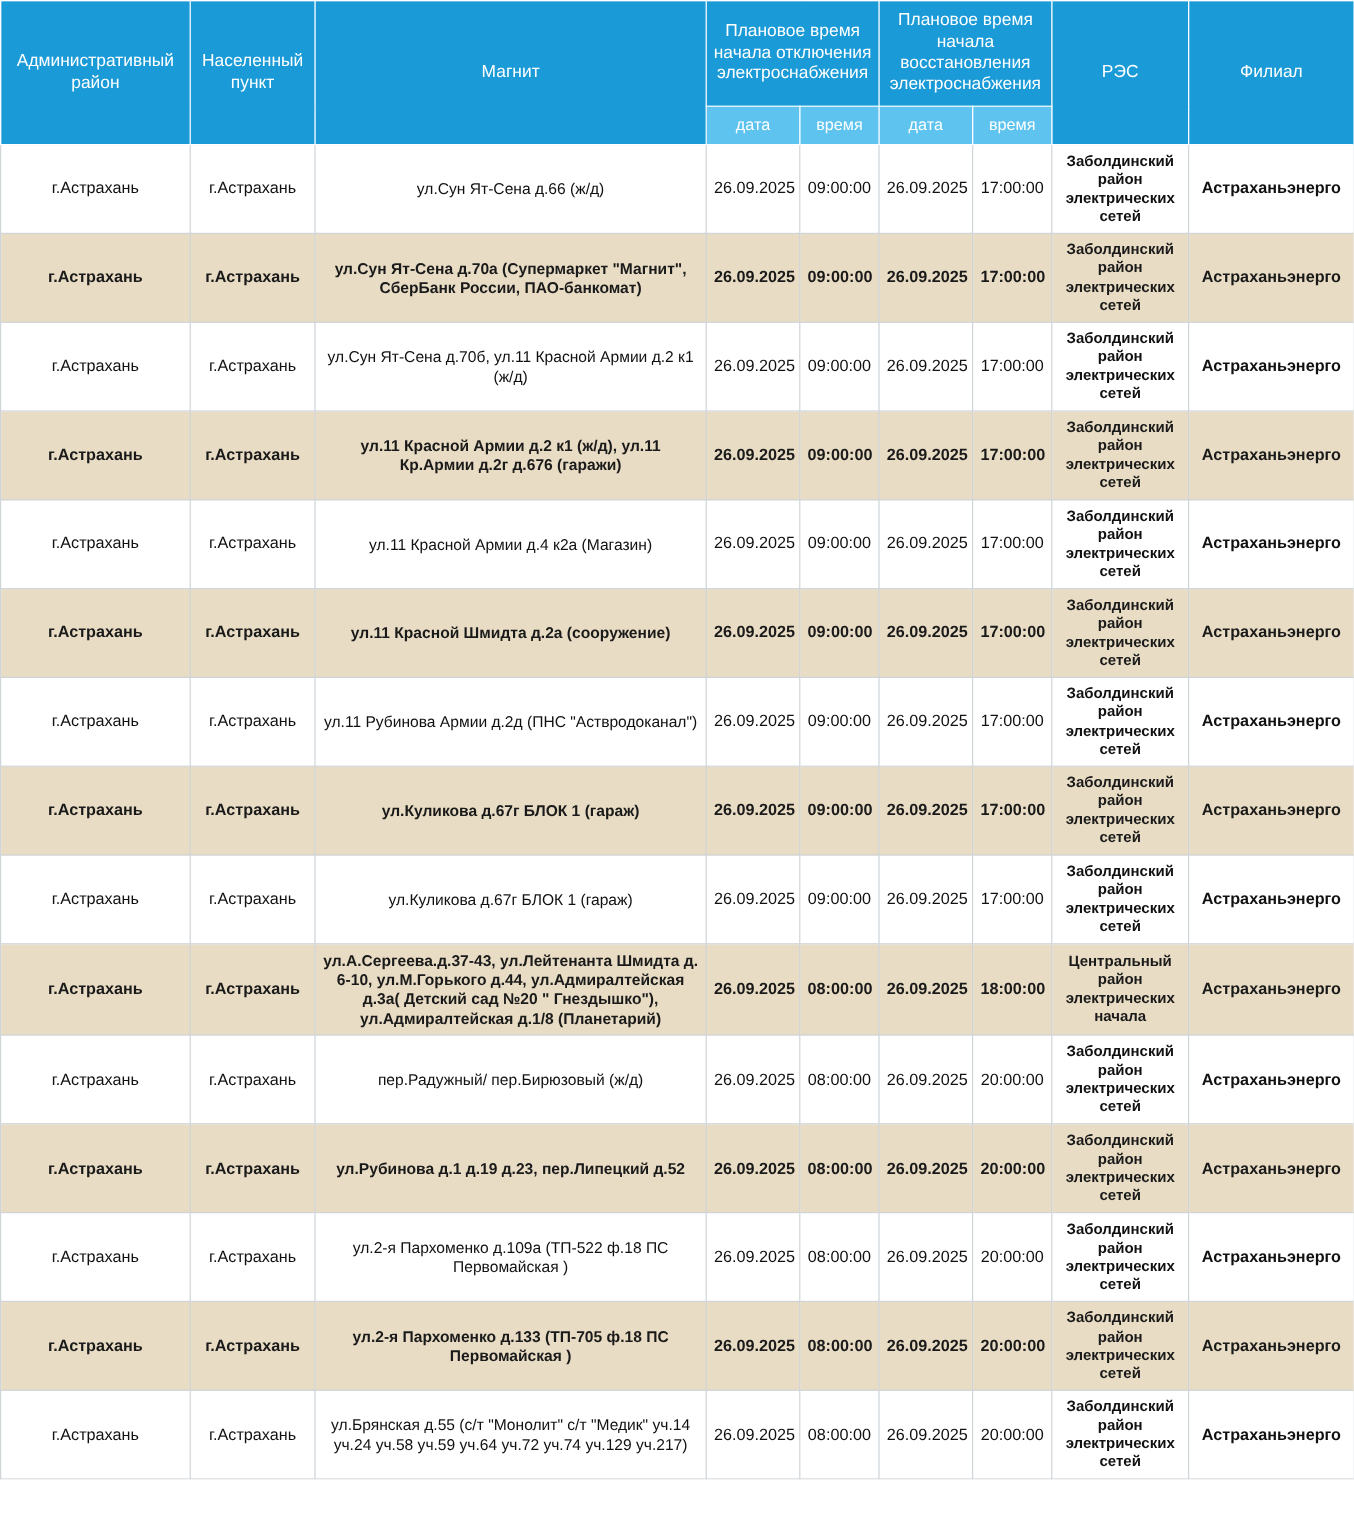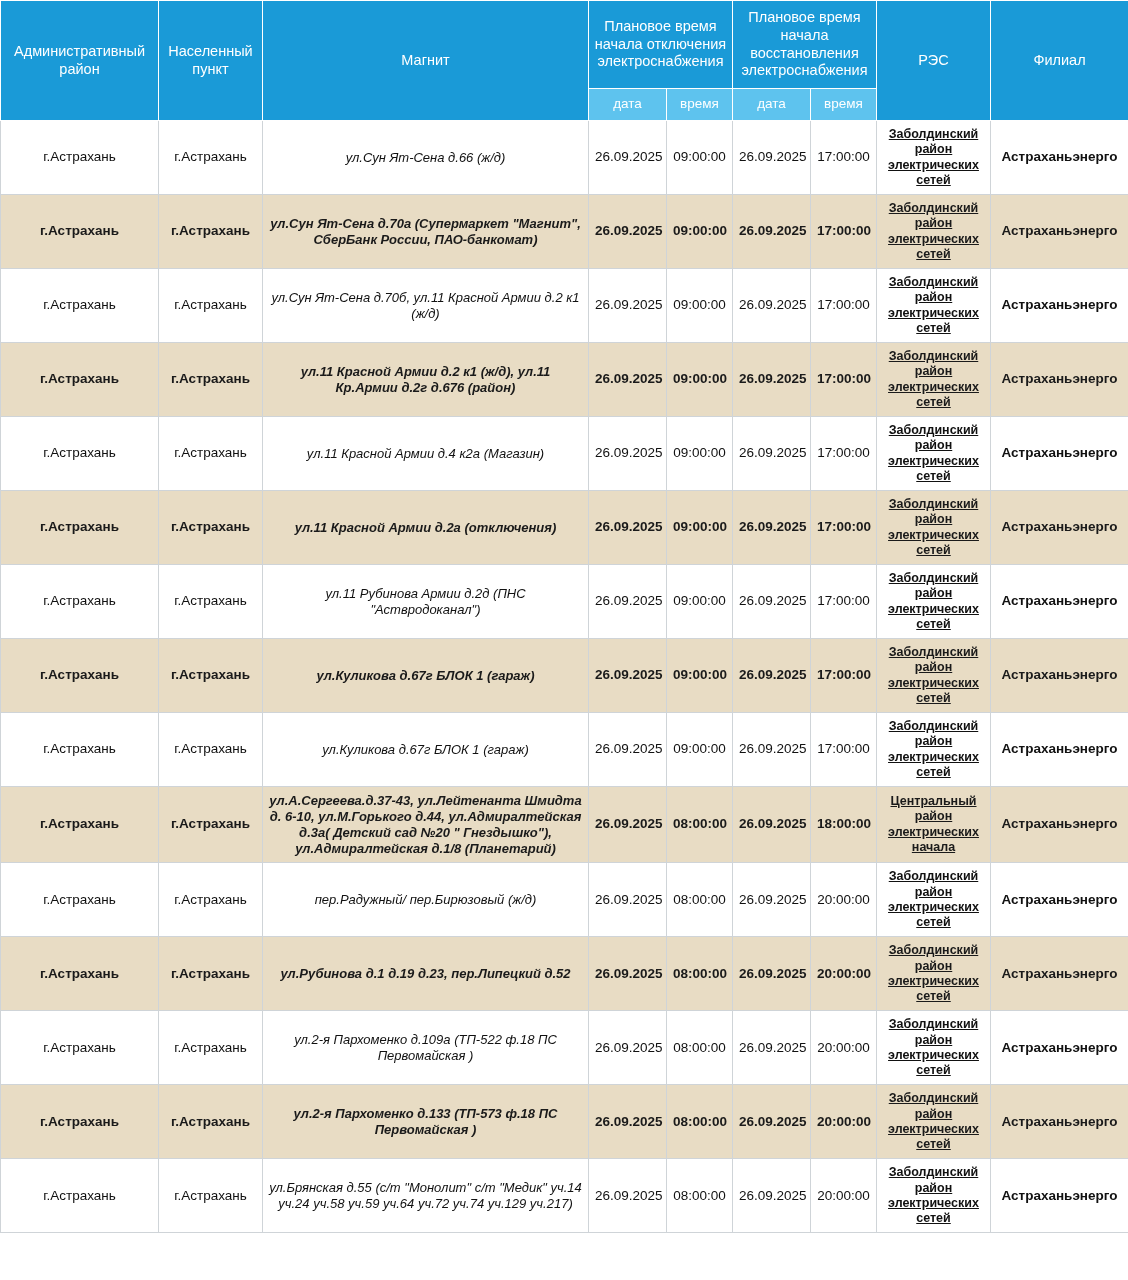--- a/index.html
+++ b/index.html
@@ -53,25 +53,23 @@
     border: 1px solid #cfd4d8;
   }
   tbody tr.row-even td {
     background: #e8dcc4;
     color: #1a1a1a;
     font-weight: bold;
     border: 1px solid #cfd4d8;
   }
   tbody td.col-street {
     font-size: 13px;
-    font-style: italic;
   }
   tbody td.col-res {
     font-size: 12.5px;
-    text-decoration: underline;
   }
   tbody tr.row-odd td.col-res,
   tbody tr.row-odd td.col-branch {
     font-weight: bold;
   }
   tbody tr.row-odd td.col-district,
   tbody tr.row-odd td.col-locality,
   tbody tr.row-odd td.col-street,
   tbody tr.row-odd td.col-date,
   tbody tr.row-odd td.col-time {
@@ -150,21 +148,21 @@
           <td class="col-date">26.09.2025</td>
           <td class="col-time">09:00:00</td>
           <td class="col-date">26.09.2025</td>
           <td class="col-time">17:00:00</td>
           <td class="col-res">Заболдинский район электрических сетей</td>
           <td class="col-branch">Астраханьэнерго</td>
         </tr>
         <tr class="row-even">
           <td class="col-district">г.Астрахань</td>
           <td class="col-locality">г.Астрахань</td>
-          <td class="col-street">ул.11 Красной Армии д.2 к1 (ж/д), ул.11 Кр.Армии д.2г д.676 (район)</td>
+          <td class="col-street">ул.11 Красной Армии д.2 к1 (ж/д), ул.11 Кр.Армии д.2г д.676 (гаражи)</td>
           <td class="col-date">26.09.2025</td>
           <td class="col-time">09:00:00</td>
           <td class="col-date">26.09.2025</td>
           <td class="col-time">17:00:00</td>
           <td class="col-res">Заболдинский район электрических сетей</td>
           <td class="col-branch">Астраханьэнерго</td>
         </tr>
         <tr class="row-odd">
           <td class="col-district">г.Астрахань</td>
           <td class="col-locality">г.Астрахань</td>
@@ -172,21 +170,21 @@
           <td class="col-date">26.09.2025</td>
           <td class="col-time">09:00:00</td>
           <td class="col-date">26.09.2025</td>
           <td class="col-time">17:00:00</td>
           <td class="col-res">Заболдинский район электрических сетей</td>
           <td class="col-branch">Астраханьэнерго</td>
         </tr>
         <tr class="row-even">
           <td class="col-district">г.Астрахань</td>
           <td class="col-locality">г.Астрахань</td>
-          <td class="col-street">ул.11 Красной Армии д.2а (отключения)</td>
+          <td class="col-street">ул.11 Красной Шмидта д.2а (сооружение)</td>
           <td class="col-date">26.09.2025</td>
           <td class="col-time">09:00:00</td>
           <td class="col-date">26.09.2025</td>
           <td class="col-time">17:00:00</td>
           <td class="col-res">Заболдинский район электрических сетей</td>
           <td class="col-branch">Астраханьэнерго</td>
         </tr>
         <tr class="row-odd">
           <td class="col-district">г.Астрахань</td>
           <td class="col-locality">г.Астрахань</td>
@@ -260,21 +258,21 @@
           <td class="col-date">26.09.2025</td>
           <td class="col-time">08:00:00</td>
           <td class="col-date">26.09.2025</td>
           <td class="col-time">20:00:00</td>
           <td class="col-res">Заболдинский район электрических сетей</td>
           <td class="col-branch">Астраханьэнерго</td>
         </tr>
         <tr class="row-even">
           <td class="col-district">г.Астрахань</td>
           <td class="col-locality">г.Астрахань</td>
-          <td class="col-street">ул.2-я Пархоменко д.133 (ТП-573 ф.18 ПС Первомайская )</td>
+          <td class="col-street">ул.2-я Пархоменко д.133 (ТП-705 ф.18 ПС Первомайская )</td>
           <td class="col-date">26.09.2025</td>
           <td class="col-time">08:00:00</td>
           <td class="col-date">26.09.2025</td>
           <td class="col-time">20:00:00</td>
           <td class="col-res">Заболдинский район электрических сетей</td>
           <td class="col-branch">Астраханьэнерго</td>
         </tr>
         <tr class="row-odd">
           <td class="col-district">г.Астрахань</td>
           <td class="col-locality">г.Астрахань</td>

